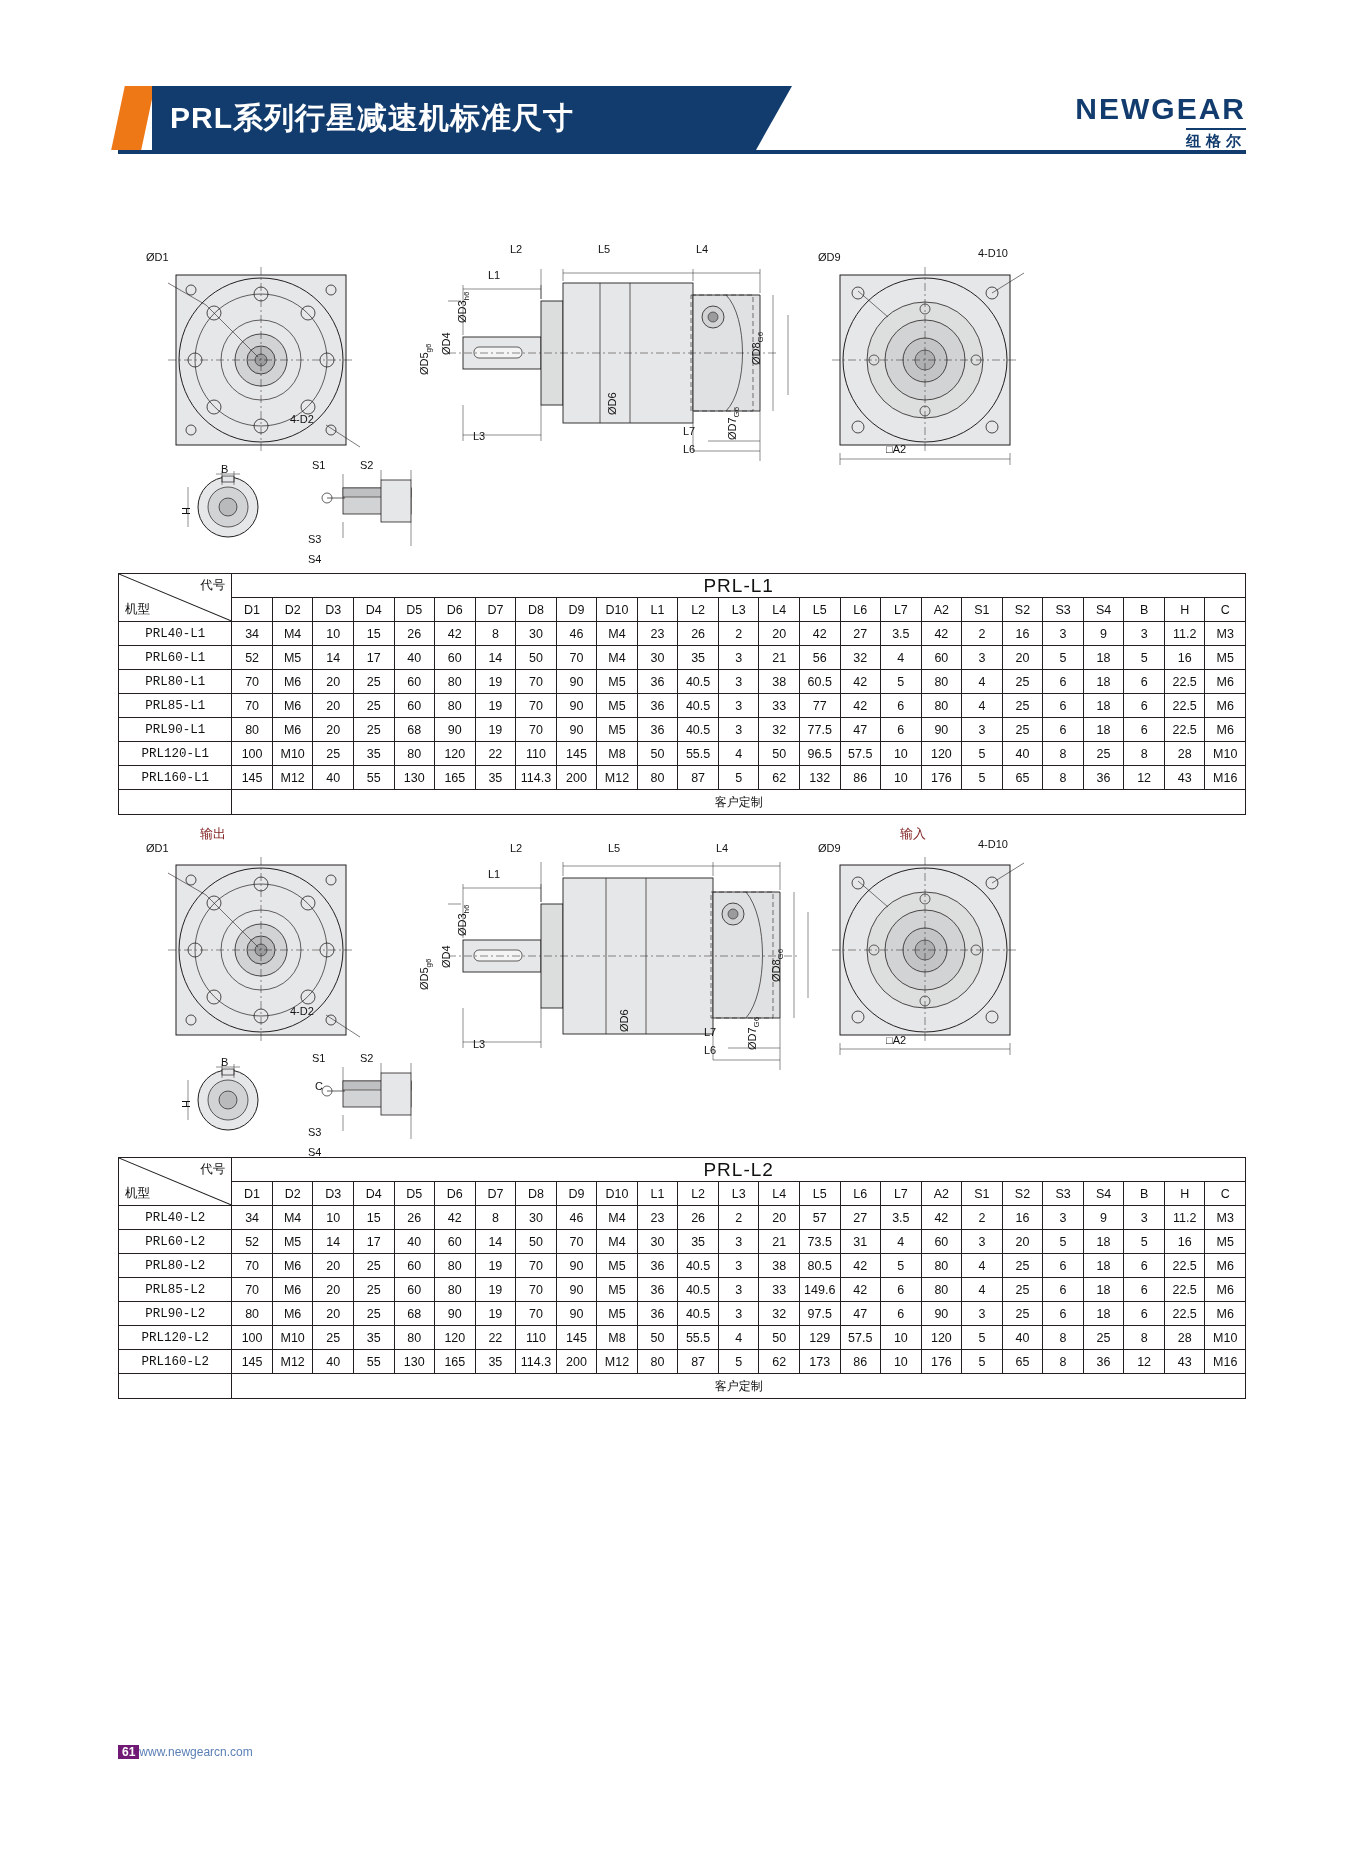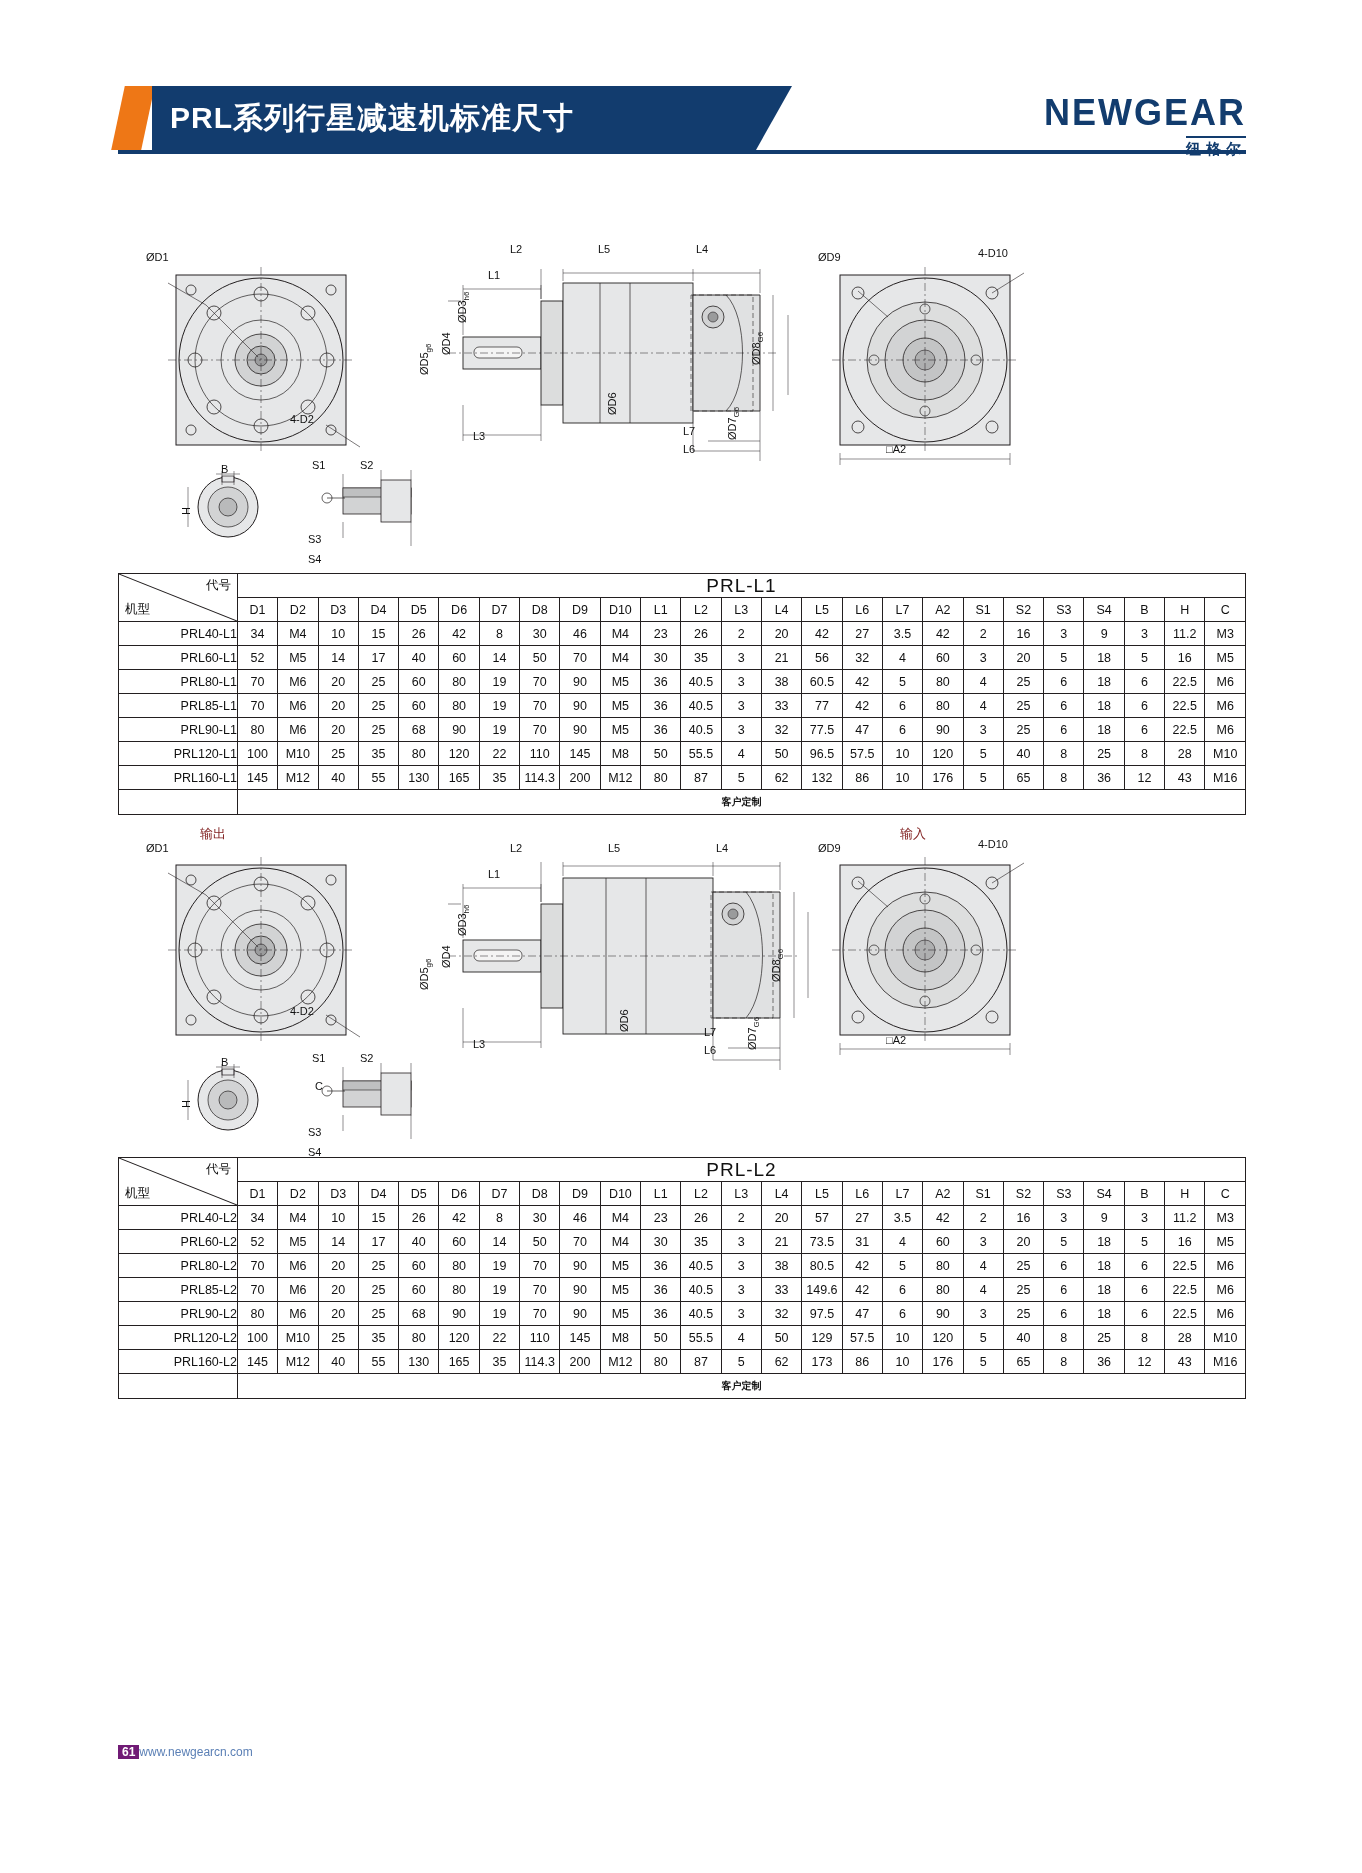--- a/index.html
+++ b/index.html
@@ -8,43 +8,43 @@
 
   
   .header{position:absolute;left:118px;top:86px;width:1128px;height:78px;}
   .hdr-bar{position:absolute;left:0;top:0;width:1128px;height:64px;}
   .hdr-orange{position:absolute;left:0;top:0;width:30px;height:64px;background:#ee7716;transform:skewX(-12deg);}
   .hdr-blue{position:absolute;left:34px;top:0;width:640px;height:64px;background:#123c6e;
             clip-path:polygon(0 0,100% 0,calc(100% - 36px) 100%,0 100%);}
   .hdr-title{position:absolute;left:52px;top:12px;font-size:30px;font-weight:bold;color:#ffffff;letter-spacing:1px;}
   .hdr-rule{position:absolute;left:0;top:64px;width:1128px;height:4px;background:#123c6e;}
   .brand{position:absolute;right:0;top:6px;text-align:right;}
-  .brand-main{font-size:36px;font-weight:bold;color:#123c6e;letter-spacing:2px;}
+  .brand-main{font-size:30px;font-weight:bold;color:#123c6e;letter-spacing:2px;}
   .brand-sub{font-size:15px;font-weight:bold;color:#123c6e;letter-spacing:5px;margin-top:2px;
              border-top:2px solid #123c6e;padding-top:2px;display:inline-block;}
 
   
   .draw{position:absolute;}
   .dimtxt{position:absolute;font-size:11px;color:#111;white-space:nowrap;}
   .dimtxt.vert{transform:rotate(-90deg);transform-origin:left top;}
   .sub{font-size:8px;vertical-align:sub;}
 
   .label-cn{position:absolute;font-size:13px;color:#7f1d1d;}
 
   
   .tbl{position:absolute;border-collapse:collapse;font-size:12.5px;}
   .tbl td,.tbl th{border:1px solid #231f20;text-align:center;padding:0;height:23px;font-weight:normal;}
-  .tbl .modelcell{width:108px;text-align:right;padding-left:6px;}
+  .tbl .modelcell{width:108px;text-align:center;font-family:Liberation Mono, monospace;}
   .tbl .narrow{width:38px;}
   .head-left{position:relative;height:52px;width:108px;}
   .head-left .diag{position:absolute;left:0;top:0;width:100%;height:100%;}
   .head-left .t1{position:absolute;right:6px;top:3px;font-size:12.5px;}
   .head-left .t2{position:absolute;left:6px;bottom:3px;font-size:12.5px;}
   .title-cell{font-size:19px;letter-spacing:1px;}
-  .custom-row td{height:24px;font-size:10px;font-weight:bold;}
+  .custom-row td{height:24px;font-size:12px;}
 
   
   .footer{position:absolute;left:118px;top:1745px;font-size:12px;color:#1b4f9c;}
   .footer .pg{background:#701a75;color:#fff;padding:0 4px;font-weight:bold;font-size:12px;}
   .footer .url{color:#5a7fb5;}
 
   svg{display:block;}
 </style>
 </head>
 <body>

